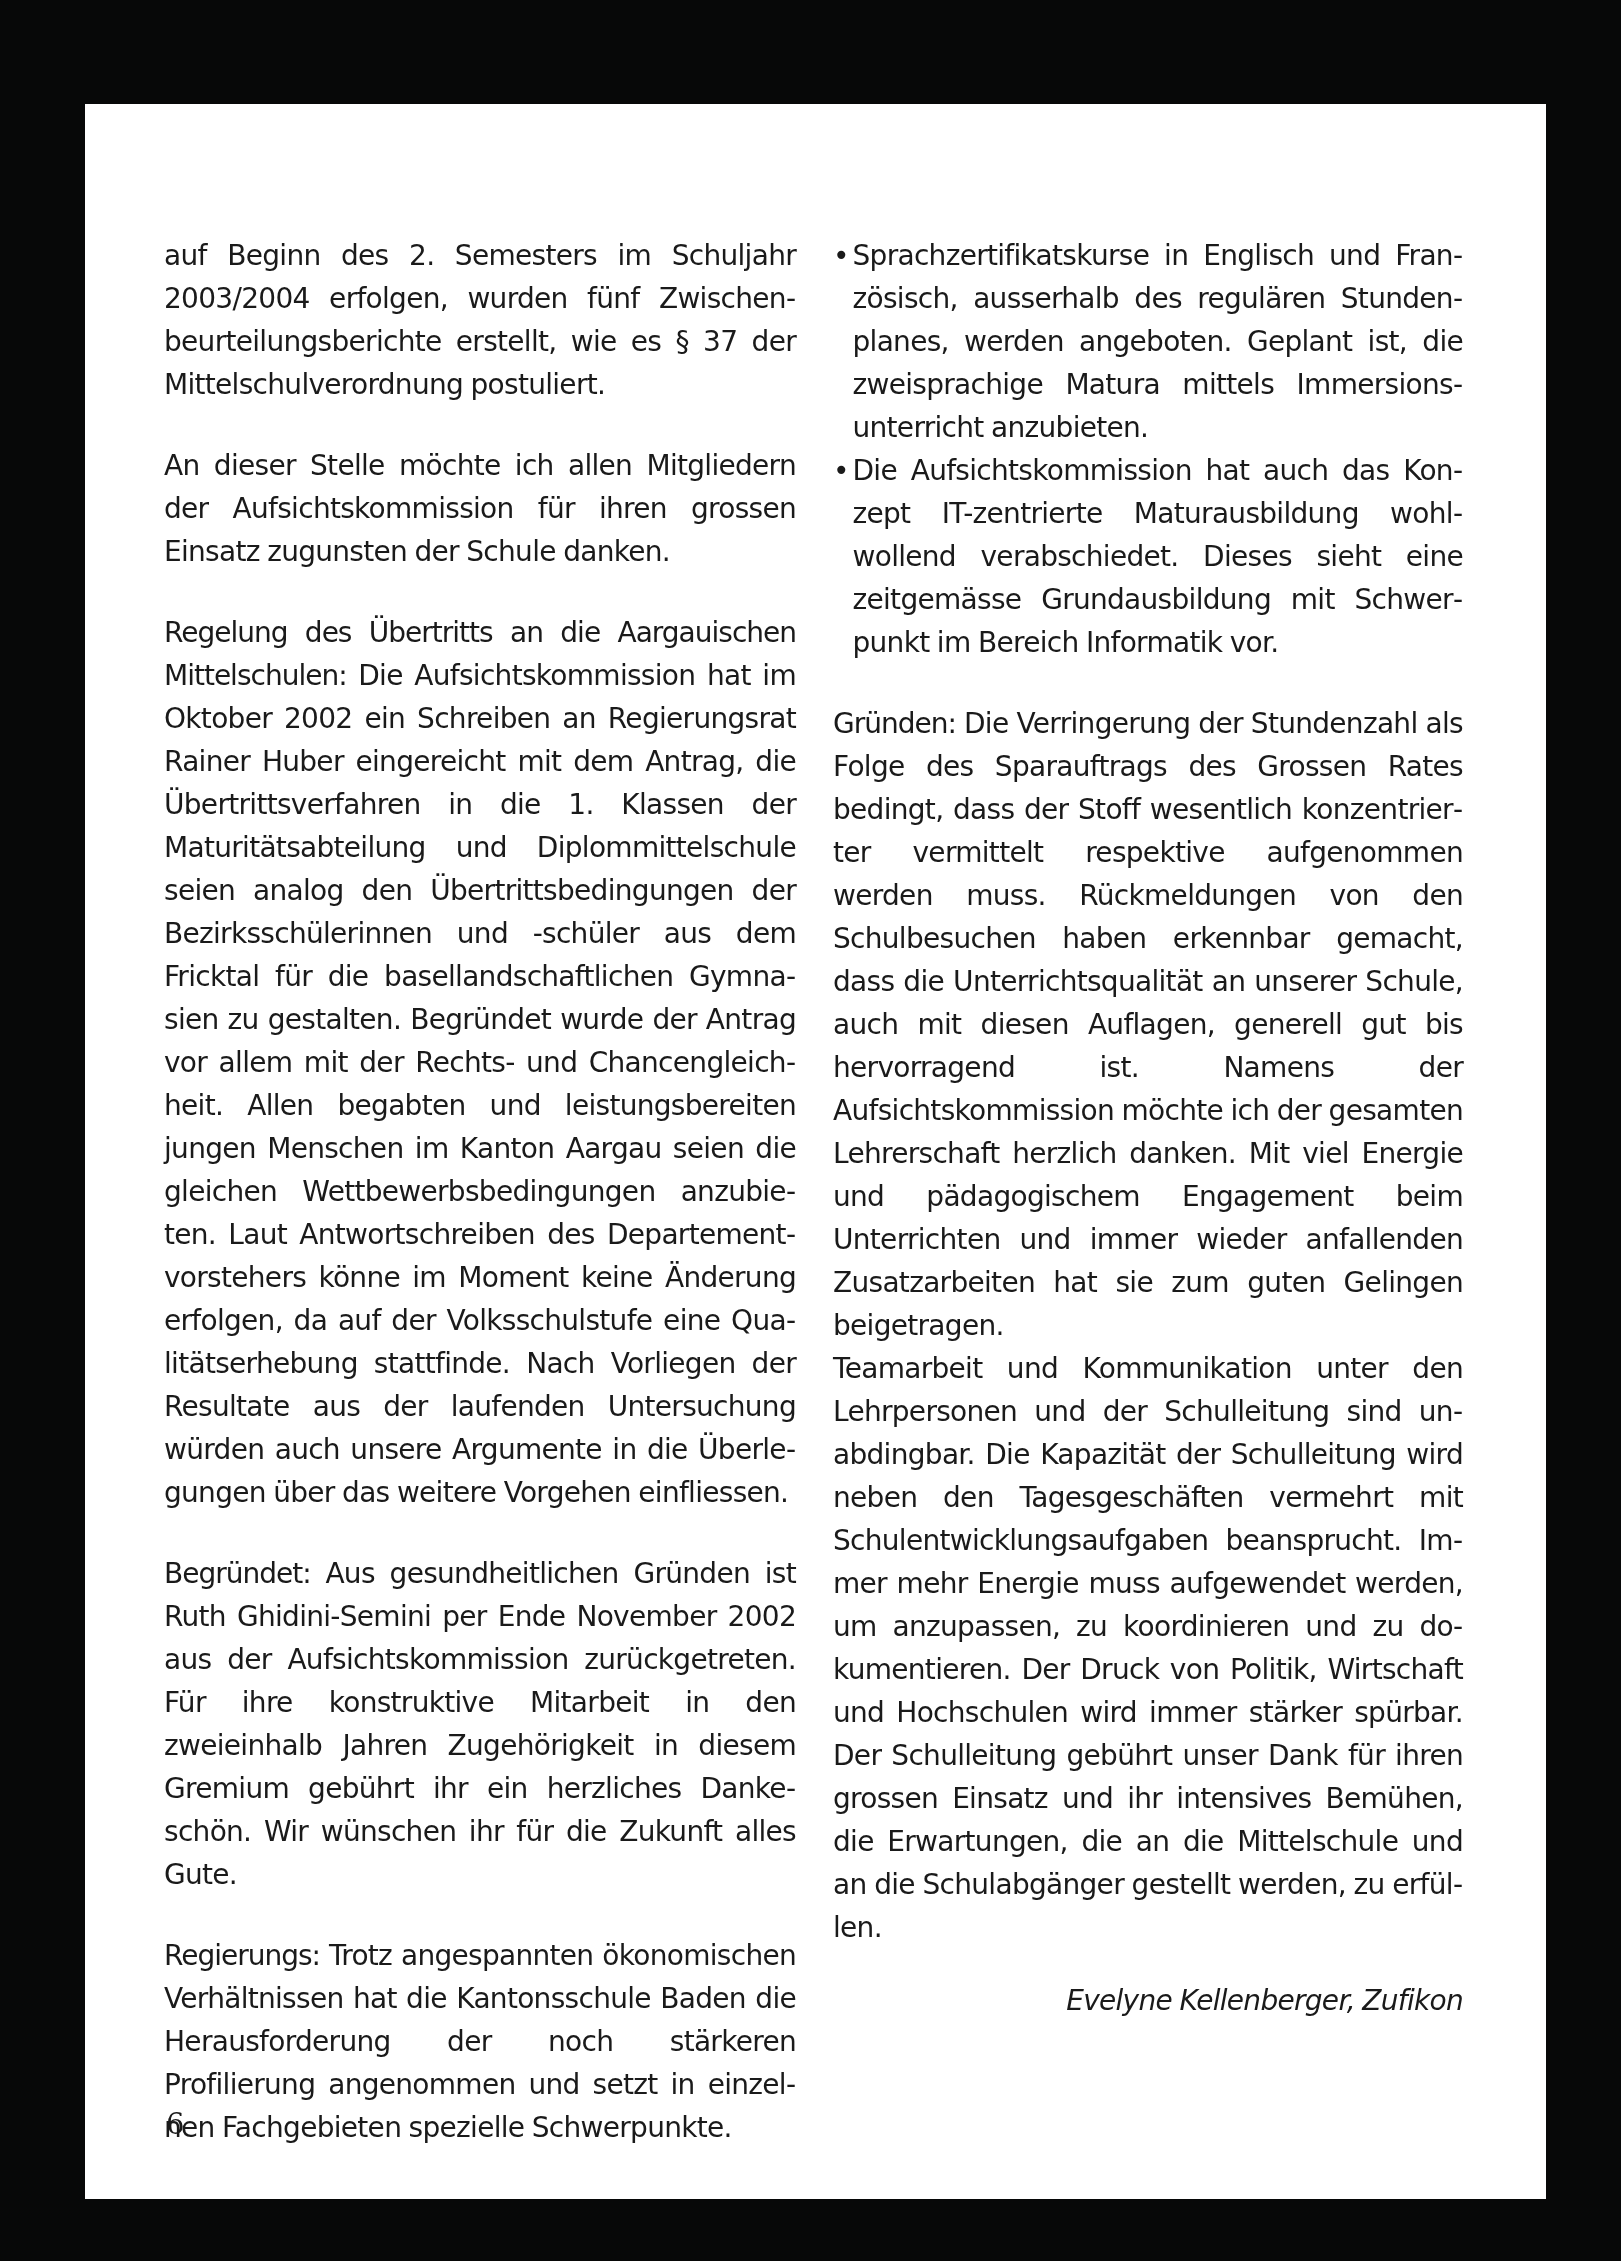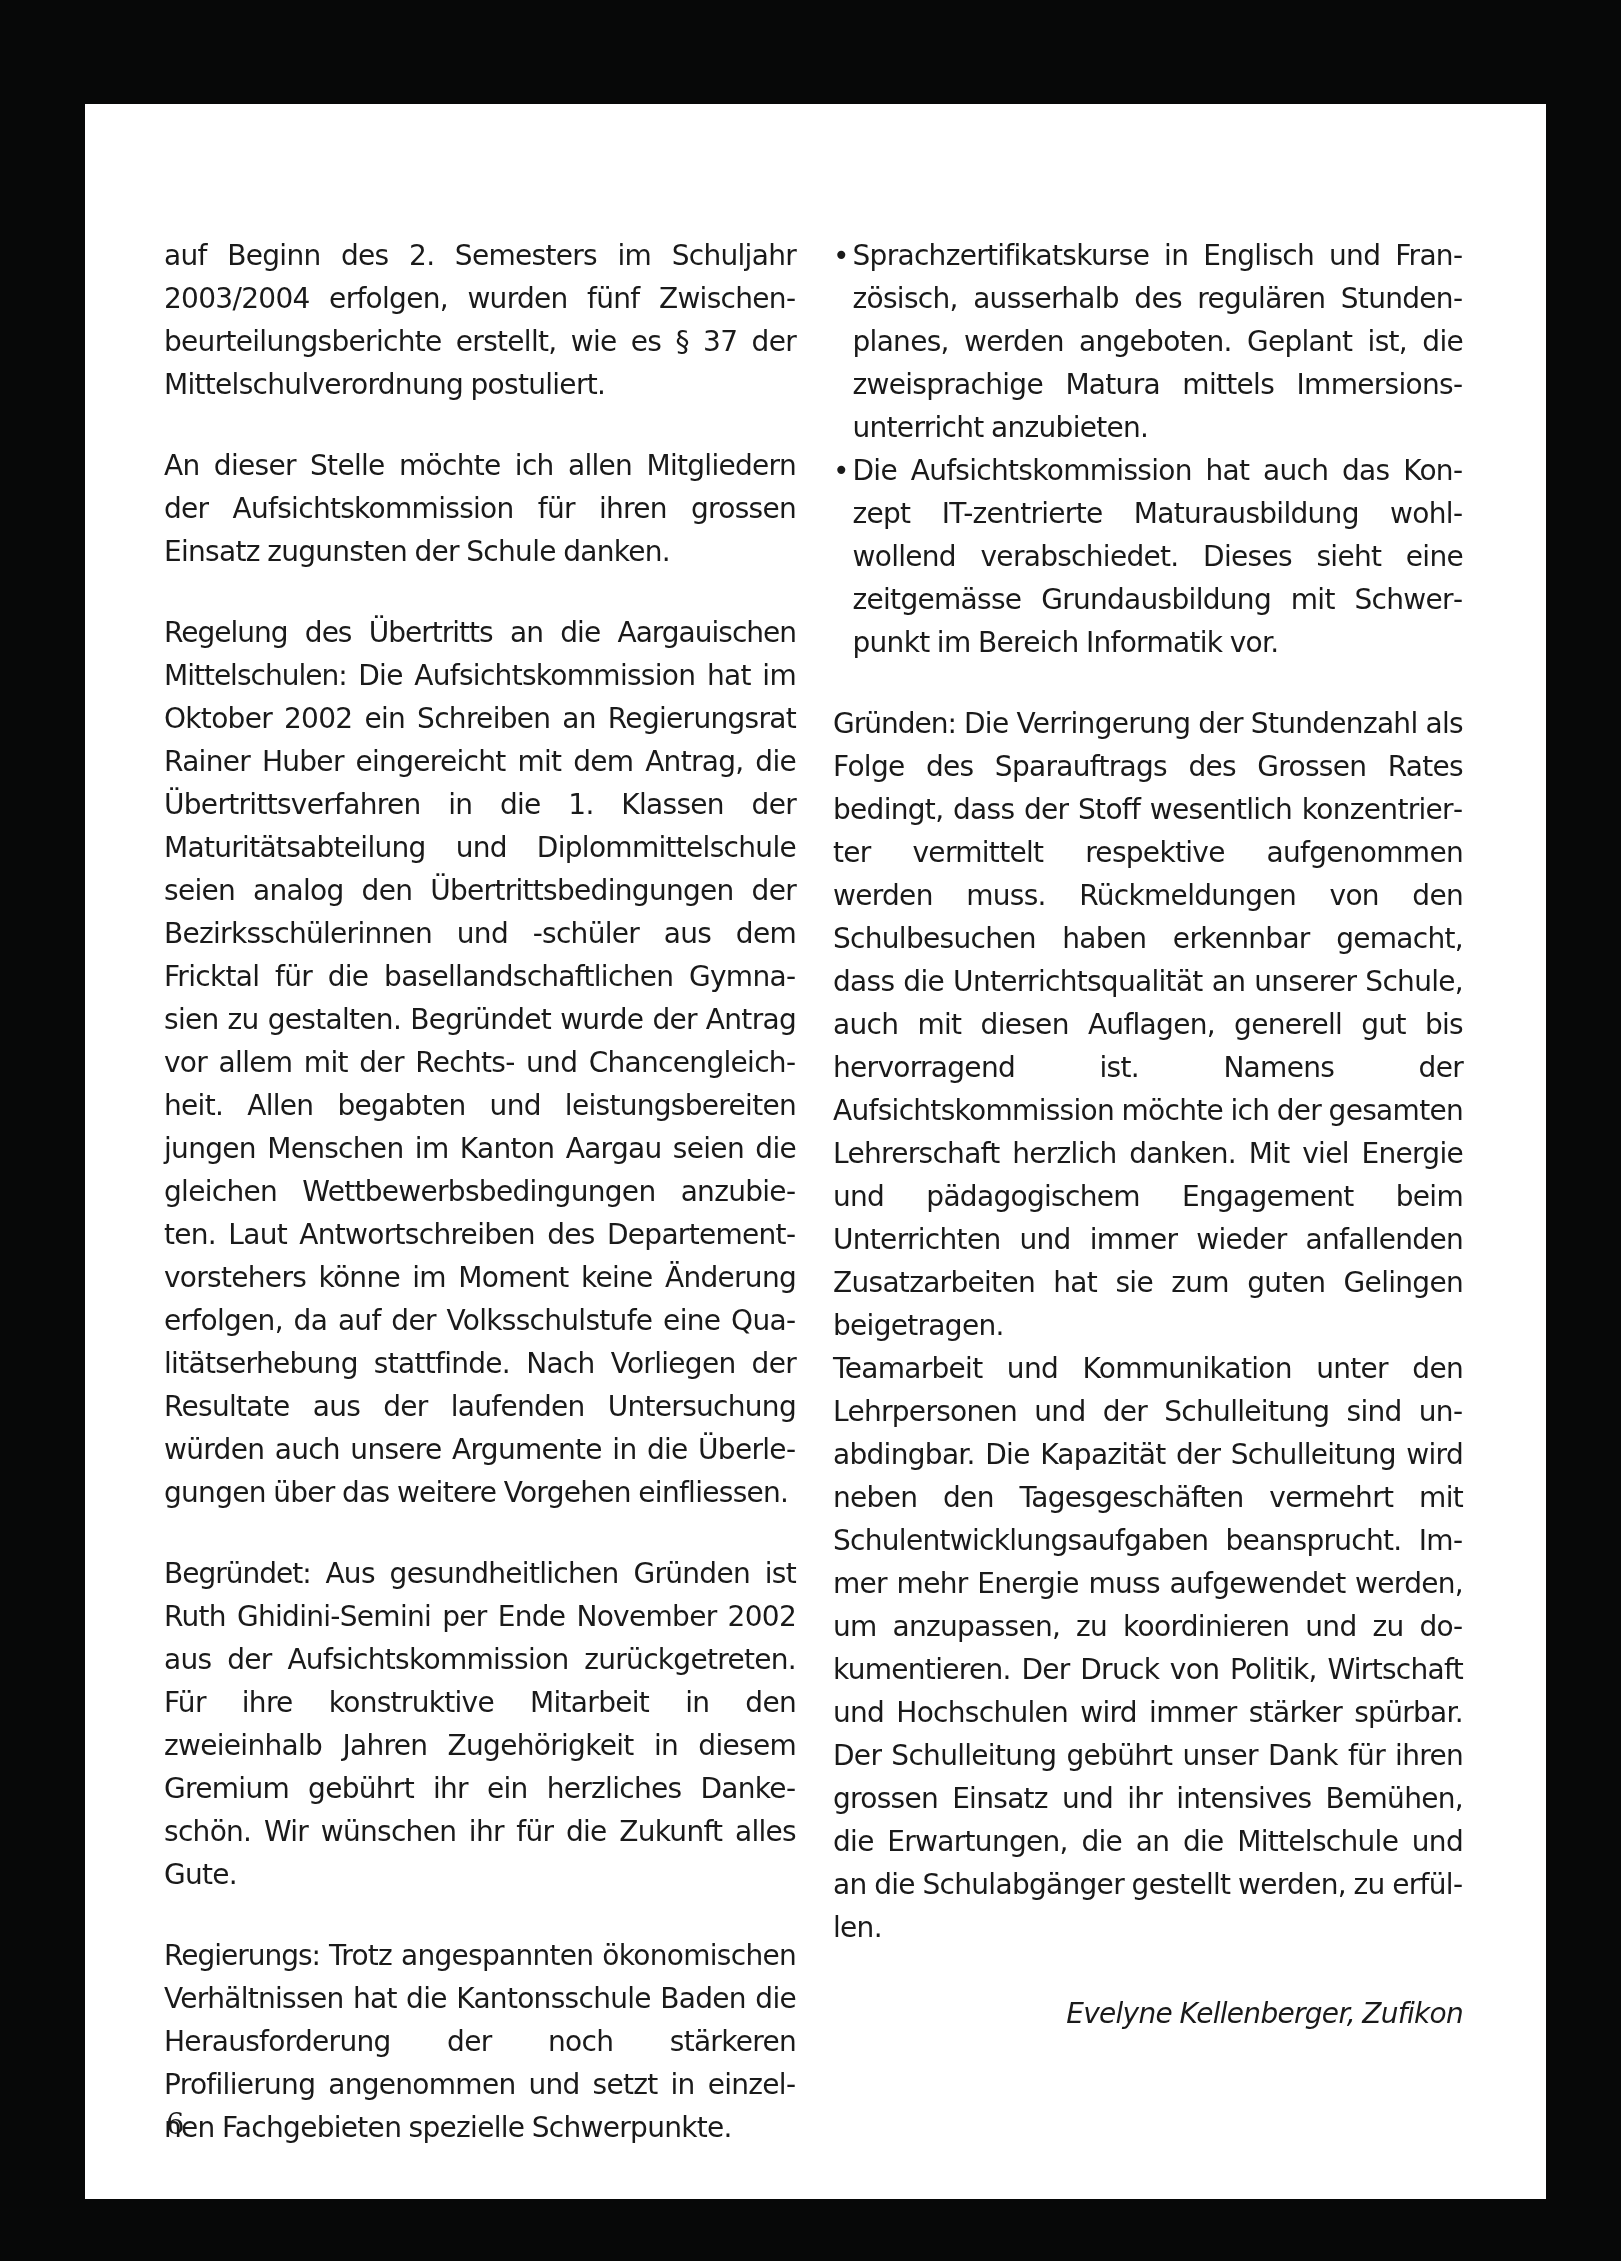--- a/index.html
+++ b/index.html
@@ -31,21 +31,21 @@
   .col.right { left: 748px; width: 630px; }
   p { margin: 0; }
   p.gap { margin-top: 38px; }
   .head { font-weight: normal; letter-spacing: -1px; }
   ul.bullets { list-style: none; margin: 0; padding: 0; }
   ul.bullets li { position: relative; padding-left: 19.5px; }
   ul.bullets li .dot {
     position: absolute; left: 0; top: 0;
   }
   .signature {
-    margin-top: 43px;
+    margin-top: 30px;
     text-align: right;
     font-style: italic;
   }
   .page-number {
     position: absolute;
     left: 81px; top: 2003px;
     font-family: "DejaVu Serif", serif;
     font-size: 29px;
     color: #1a1a1a;
   }

